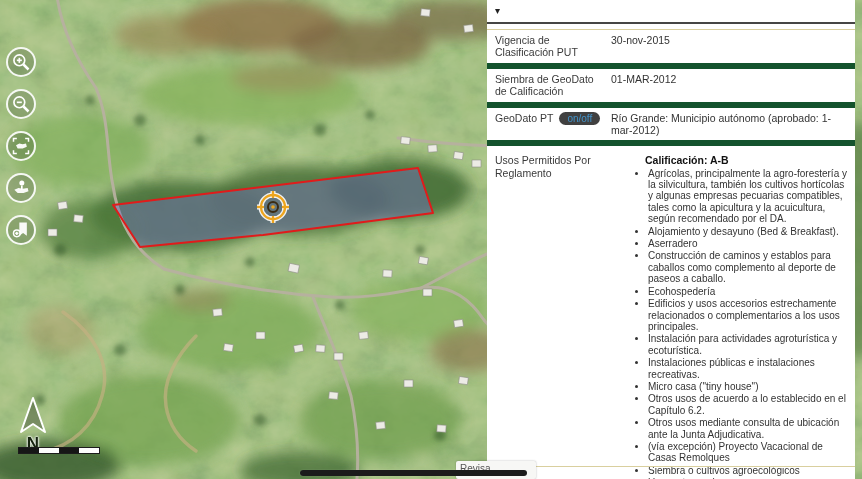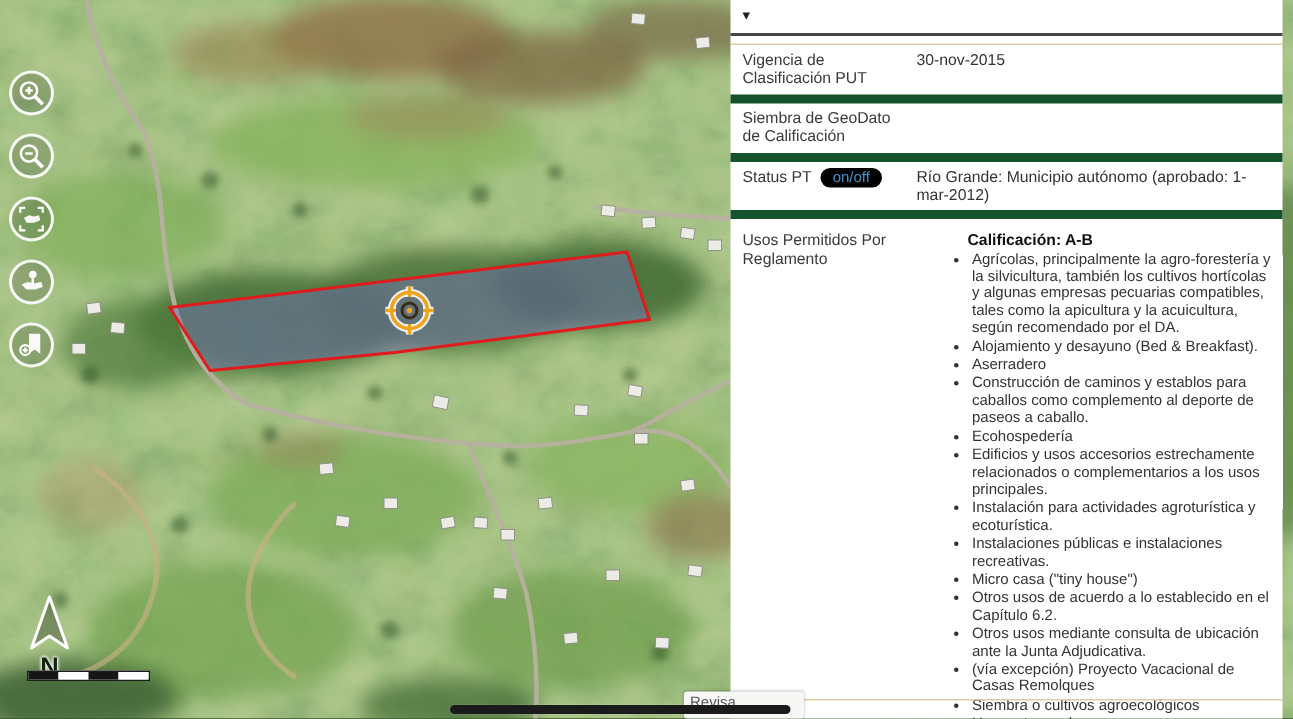--- a/index.html
+++ b/index.html
@@ -28,21 +28,21 @@
   .panel{position:absolute;left:487px;top:0;width:368px;height:479px;background:#fff;
          color:#333;font-size:10.5px;line-height:1.18;box-sizing:border-box;}
   .panel-top{height:22px;display:flex;align-items:center;}
   .caret{margin-left:8px;font-size:10px;color:#222;cursor:pointer;line-height:1;}
   .top-divider{height:2px;background:#454545;}
   .rows{margin-top:5px;border-top:1px solid #d9cf9e;}
   .row{display:grid;grid-template-columns:108px 1fr;column-gap:8px;
        padding:4px 10px 4px 8px;border-bottom:6px solid #14532d;}
   .row-label{color:#3a3a3a;}
   .status-cell{display:flex;align-items:flex-start;gap:6px;}
-  .pill{background:#000000;color:#4292c8;border-radius:9px;padding:1px 8px;font-size:10px;
+  .pill{background:#404040;color:#4292c8;border-radius:9px;padding:1px 8px;font-size:10px;
         cursor:pointer;white-space:nowrap;}
   .usos-row{display:grid;grid-template-columns:108px 1fr;column-gap:8px;
             padding:8px 8px 0 8px;}
   .usos-title{font-weight:bold;color:#111;margin-left:34px;margin-bottom:0;font-size:10.5px;}
   .usos ul{margin:1px 0 0 20px;padding-left:17px;list-style:disc;}
   .usos li{font-size:10px;line-height:11.4px;margin-bottom:1px;color:#333;}
   .bottom-line{position:absolute;left:0;right:0;top:466px;height:1px;background:#d9cf9e;}
 
   
   .partial-label{position:absolute;left:456px;top:461px;width:80px;height:18px;background:#f7f7f5;
@@ -248,24 +248,25 @@
     </div>
     <div class="top-divider"></div>
 
     <div class="rows">
       <div class="row">
         <div class="row-label">Vigencia de Clasificación PUT</div>
         <div class="row-value">30-nov-2015</div>
       </div>
       <div class="row">
         <div class="row-label">Siembra de GeoDato de Calificación</div>
+        <div class="row-value">01-MAR-2012</div>
       </div>
       <div class="row">
         <div class="row-label status-cell">
-          <span>Status PT</span>
+          <span>GeoDato PT</span>
           <span class="pill">on/off</span>
         </div>
         <div class="row-value">Río Grande: Municipio autónomo (aprobado: 1-mar-2012)</div>
       </div>
     </div>
 
     <div class="usos usos-row">
       <div class="row-label">Usos Permitidos Por Reglamento</div>
       <div class="usos-content">
         <div class="usos-title">Calificación: A-B</div>

